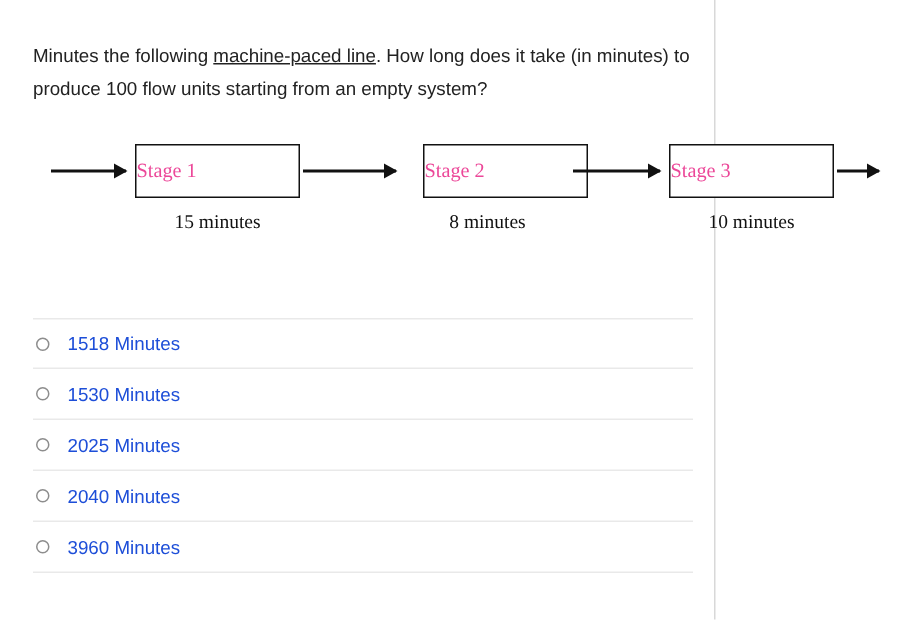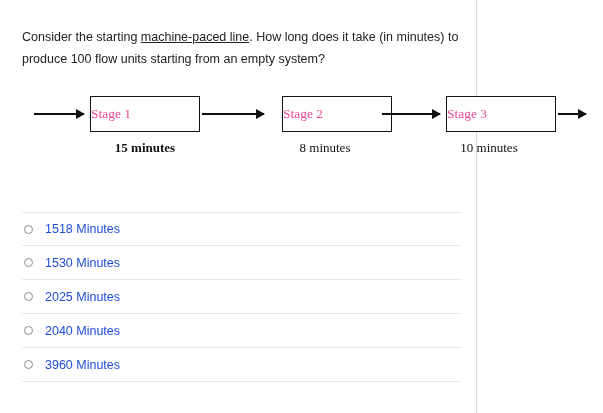--- a/index.html
+++ b/index.html
@@ -74,23 +74,23 @@
     top: 50px;
     width: 110px;
     text-align: center;
     font-family: "Liberation Serif", serif;
     font-size: 13px;
     color: #111111;
   }
   #stage1 { left: 68px; }
   #stage2 { left: 248px; margin-left: 12px; }
   #stage3 { left: 424px; }
-  #time1 { left: 68px; font-weight: bold; }
+  #time1 { left: 68px; }
   #time2 { left: 248px; }
-  #time3 { left: 412px; }
+  #time3 { left: 424px; }
 
   .arrow {
     position: absolute;
     top: 23px;
     height: 2px;
     background: #111111;
   }
   .arrow::after {
     content: "";
     position: absolute;
@@ -143,21 +143,21 @@
   }
 </style>
 </head>
 <body>
 
 <div class="page">
 
   <div class="right-rule"></div>
 
   <div class="question">
-    <span>Consider the starting </span><span class="underline">machine-paced line</span><span>. How long does it take (in minutes) to produce 100 flow units starting from an empty system?</span>
+    <span>Minutes the following </span><span class="underline">machine-paced line</span><span>. How long does it take (in minutes) to produce 100 flow units starting from an empty system?</span>
   </div>
 
   <div class="diagram">
 
     <div class="arrow" id="arrow0"></div>
 
     <div class="stage" id="stage1">
       <div class="stage-label">Stage 1</div>
     </div>
     <div class="stage-time" id="time1">15 minutes</div>

